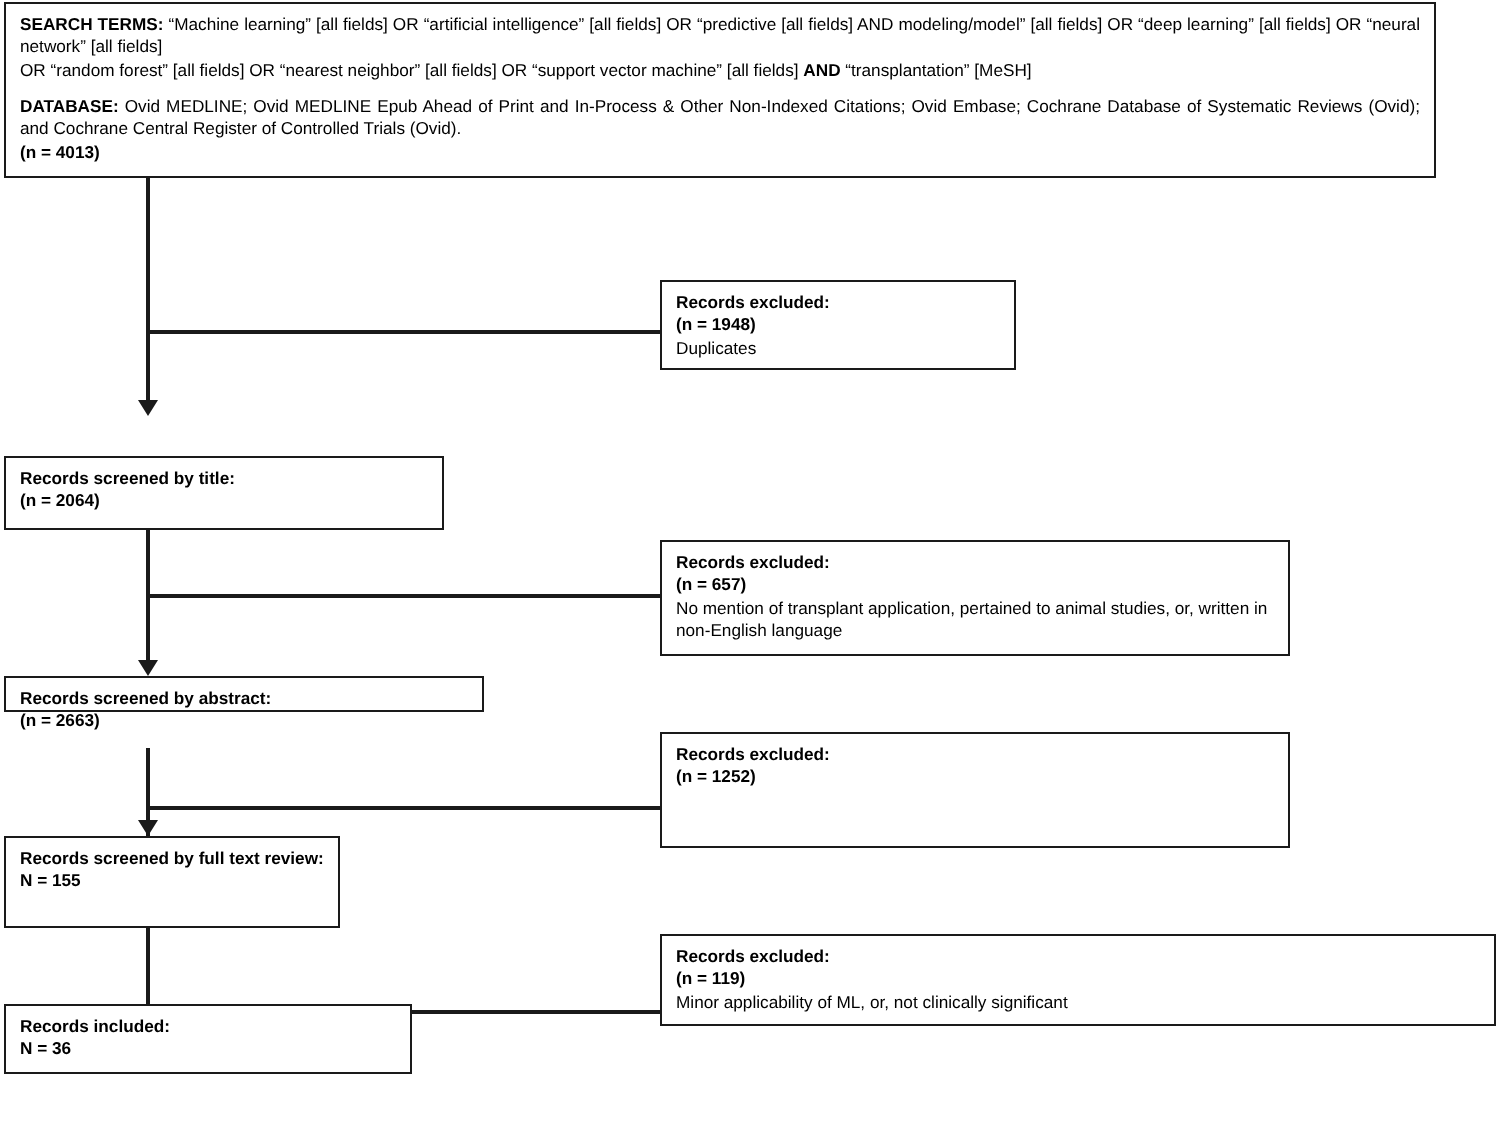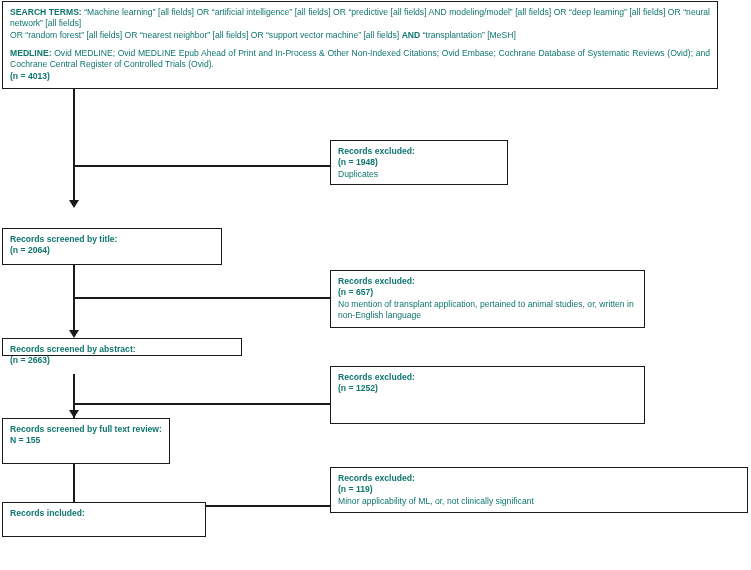--- a/index.html
+++ b/index.html
@@ -6,21 +6,21 @@
     margin: 0;
     padding: 0;
     background: #ffffff;
   }
   #canvas {
     position: relative;
     width: 751px;
     height: 570px;
     background: #ffffff;
     font-family: "Liberation Sans", sans-serif;
-    color: #0f766e;
+    color: #000000;
     overflow: hidden;
   }
   .box {
     position: absolute;
     box-sizing: border-box;
     border: 1.5px solid #1a1a1a;
     background: #ffffff;
     z-index: 3;
   }
   .box-inner {
@@ -70,21 +70,21 @@
   <div class="box" style="left:2px; top:1px; width:716px; height:88px;">
     <div class="box-inner">
       <div class="t just">
         <span class="b">SEARCH TERMS:</span><span> “Machine learning” [all fields] OR “artificial intelligence” [all fields] OR “predictive [all fields] AND modeling/model” [all fields] OR “deep learning” [all fields] OR “neural network” [all fields]</span>
       </div>
       <div class="t">
         <span>OR “random forest” [all fields] OR “nearest neighbor” [all fields] OR “support vector machine” [all fields] </span><span class="b">AND</span><span> “transplantation” [MeSH]</span>
       </div>
       <div class="gap"></div>
       <div class="t just">
-        <span class="b">MEDLINE:</span><span> Ovid MEDLINE; Ovid MEDLINE Epub Ahead of Print and In-Process &amp; Other Non-Indexed Citations; Ovid Embase; Cochrane Database of Systematic Reviews (Ovid); and Cochrane Central Register of Controlled Trials (Ovid).</span>
+        <span class="b">DATABASE:</span><span> Ovid MEDLINE; Ovid MEDLINE Epub Ahead of Print and In-Process &amp; Other Non-Indexed Citations; Ovid Embase; Cochrane Database of Systematic Reviews (Ovid); and Cochrane Central Register of Controlled Trials (Ovid).</span>
       </div>
       <div class="t b">(n = 4013)</div>
     </div>
   </div>
 
   <div class="vline" style="left:73px; top:89px; height:112px;"></div>
   <div class="arrow" style="left:69px; top:200px;"></div>
 
   <div class="hline" style="left:73px; top:165px; width:257px;"></div>
 
@@ -148,16 +148,17 @@
     <div class="box-inner">
       <div class="t b">Records excluded:</div>
       <div class="t b">(n = 119)</div>
       <div class="t">Minor applicability of ML, or, not clinically significant</div>
     </div>
   </div>
 
   <div class="box" style="left:2px; top:502px; width:204px; height:35px;">
     <div class="box-inner">
       <div class="t b">Records included:</div>
+      <div class="t b">N = 36</div>
     </div>
   </div>
 
 </div>
 
 </body></html>

